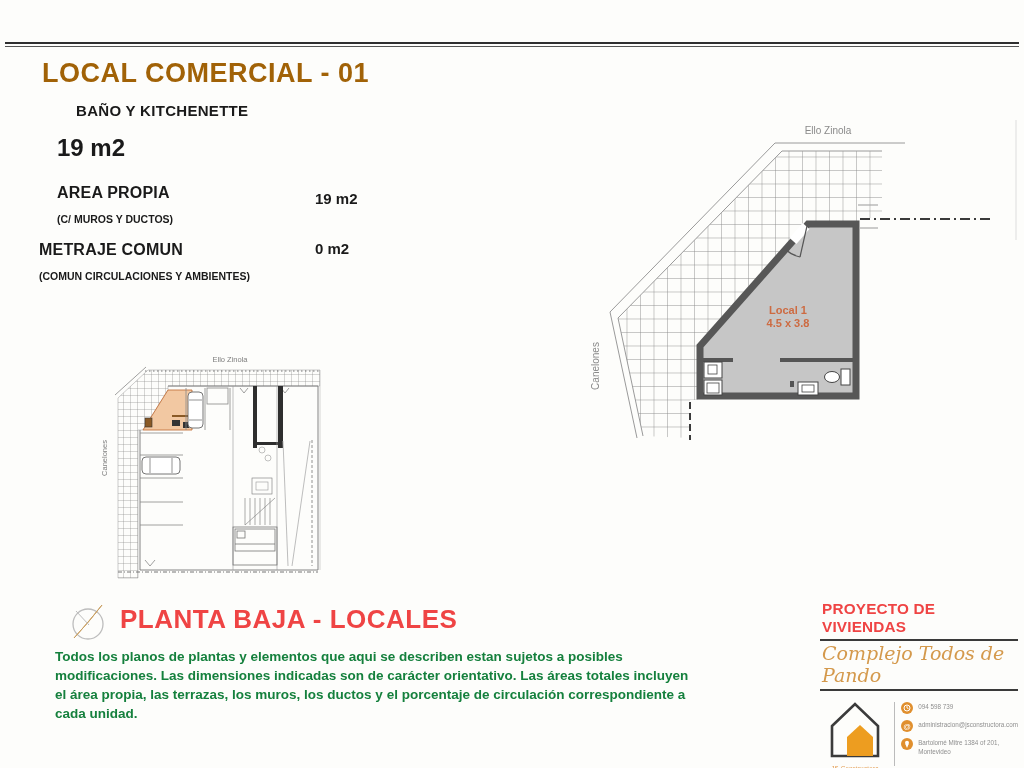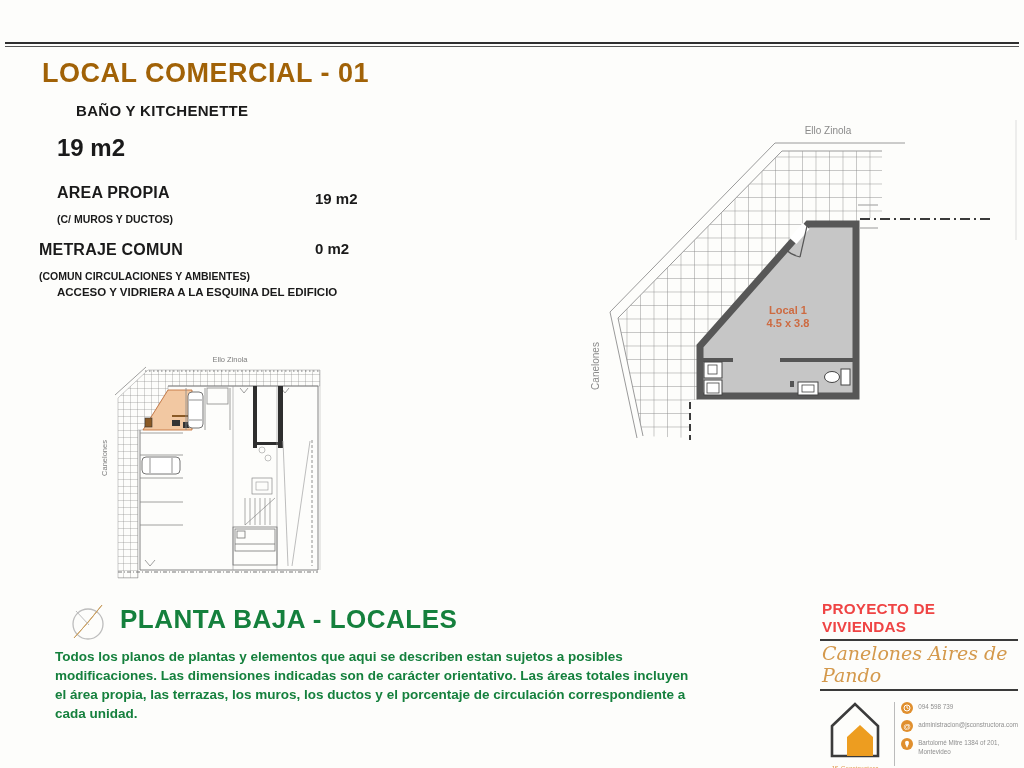--- a/index.html
+++ b/index.html
@@ -8,21 +8,21 @@
   .abs{position:absolute;}
   .topline{left:5px;width:1014px;height:0;border-top:2px solid #2f2f2f;}
   .topline2{left:5px;width:1014px;height:0;border-top:1px solid #555;}
   .doc-title{left:42px;top:58px;font-size:27px;font-weight:700;color:#a16207;letter-spacing:.5px;}
   .doc-sub{left:57px;top:102px;font-size:15px;font-weight:700;letter-spacing:.3px;margin-left:19px;}
   .doc-area{left:57px;top:134px;font-size:24px;font-weight:700;}
   .d-label{font-size:16px;font-weight:700;letter-spacing:.2px;}
   .d-sub{font-size:10.5px;font-weight:700;margin-top:11px;}
   .d-val{font-size:15px;font-weight:700;}
   .d-note{left:57px;top:286px;font-size:11.5px;font-weight:700;}
-  .section-title{left:120px;top:604px;font-size:26px;font-weight:700;color:#15803d;letter-spacing:.5px;}
+  .section-title{left:120px;top:604px;font-size:26px;font-weight:700;color:#ef4444;letter-spacing:.5px;}
   .disclaimer{left:55px;top:647px;width:645px;font-size:13.5px;font-weight:700;line-height:1.42;color:#15803d;}
   .foot{left:820px;top:600px;width:198px;}
   .f-label{font-size:15.3px;font-weight:700;color:#ef4444;letter-spacing:.2px;padding-left:2px;}
   .f-line{border-top:2px solid #3a3a3a;margin:3px 0 1px 0;}
   .f-name{font-family:"DejaVu Serif",serif;font-style:italic;font-size:19px;color:#D4994C;padding-left:2px;}
   .f-body{display:flex;margin-top:7px;}
   .f-logo{width:72px;text-align:center;}
   .f-company{font-size:6px;color:#E0913D;margin-top:1px;letter-spacing:.3px;}
   .f-divider{width:0;border-left:1px solid #bbb;margin:4px 6px 0 4px;height:64px;}
   .f-contacts{flex:1;padding-top:4px;}
@@ -48,21 +48,20 @@
     <div class="d-sub">(C/ MUROS Y DUCTOS)</div>
   </div>
   <div class="abs d-val" style="left:315px;top:190px;">19 m2</div>
 
   <div class="abs" style="left:39px;top:241px;">
     <div class="d-label">METRAJE COMUN</div>
     <div class="d-sub">(COMUN CIRCULACIONES Y AMBIENTES)</div>
   </div>
   <div class="abs d-val" style="left:315px;top:240px;">0 m2</div>
 
-  <div class="abs d-note">ACCESO Y VIDRIERA A LA ESQUINA DEL EDIFICIO</div>
 
   <svg class="abs" style="left:88px;top:346px;" width="245" height="250" viewBox="0 0 245 250">
     <defs>
       <pattern id="grid7" width="7" height="7" patternUnits="userSpaceOnUse">
         <path d="M7,0 L0,0 L0,7" fill="none" stroke="#8d8d8d" stroke-width="0.7"></path>
       </pattern>
     </defs>
     <text x="142" y="16" font-size="7.5" fill="#7d7d7d" text-anchor="middle">Ello Zinola</text>
     <text x="19" y="112" font-size="7.5" fill="#7d7d7d" text-anchor="middle" transform="rotate(-90 19 112)">Canelones</text>
 
@@ -213,21 +212,21 @@
     <path d="M8,38 Q20,25 36,5 Q24,21 8,38 Z" fill="#C99F62" stroke="#C99F62" stroke-width="1"></path>
     <line x1="10" y1="11" x2="23" y2="25" stroke="#bdbdbd" stroke-width="1"></line>
   </svg>
   <div class="abs section-title">PLANTA BAJA - LOCALES</div>
 
   <div class="abs disclaimer">Todos los planos de plantas y elementos que aqui se describen estan sujetos a posibles modificaciones.  Las dimensiones indicadas son de carácter orientativo. Las áreas totales incluyen el área propia, las terrazas, los muros, los ductos y el porcentaje de circulación correspondiente a cada unidad.</div>
 
   <div class="abs foot">
     <div class="f-label">PROYECTO DE VIVIENDAS</div>
     <div class="f-line"></div>
-    <div class="f-name">Canelones Aires de Pando</div>
+    <div class="f-name">Complejo Todos de Pando</div>
     <div class="f-line"></div>
     <div class="f-body">
       <div class="f-logo">
         <svg width="58" height="62" viewBox="0 0 58 62">
           <path d="M6,28 L29,6 L52,28 L52,58 L6,58 Z" fill="none" stroke="#3b3b3b" stroke-width="2.6"></path>
           <path d="M21,39 L34,27 L47,39 L47,58 L21,58 Z" fill="#ED9D20"></path>
         </svg>
         <div class="f-company">JS Constructora</div>
       </div>
       <div class="f-divider"></div>

